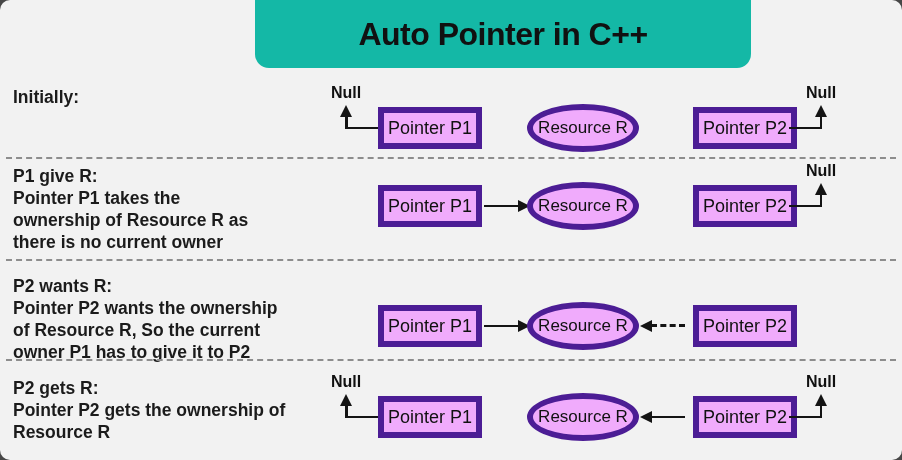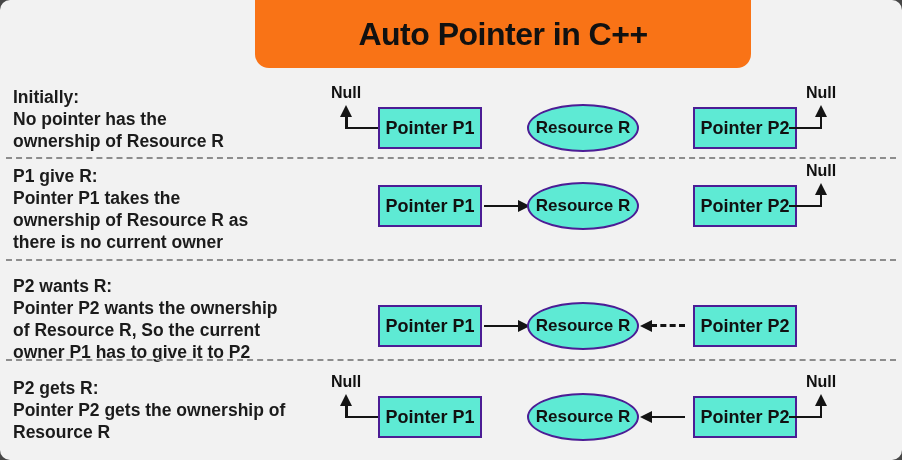--- a/index.html
+++ b/index.html
@@ -10,21 +10,21 @@
   }
   .canvas {
     position:relative; width:902px; height:460px;
     background:#f2f2f2; border-radius:10px; overflow:hidden;
     color:#1b1b1b;
   }
 
   
   .title-card {
     position:absolute; left:255px; top:0; width:496px; height:68px;
-    background:#f97316; border-radius:0 0 14px 14px;
+    background:#14b8a6; border-radius:0 0 14px 14px;
     display:flex; align-items:center; justify-content:center;
   }
   .title-card h1 {
     margin:0; font-size:32px; font-weight:700; letter-spacing:-0.5px; color:#111;
   }
 
   
   .row { position:absolute; left:0; width:902px; }
   .r1 { top:80px;  height:78px;  --c:48px; }
   .r2 { top:158px; height:102px; --c:48px; }
@@ -39,23 +39,23 @@
 
   .row-text { position:absolute; left:13px; width:345px; font-weight:700; }
   .r1 .row-text { top:6px; }  .r2 .row-text { top:7px; }
   .r3 .row-text { top:15px; }  .r4 .row-text { top:17px; }
   .row-heading { font-size:17.5px; line-height:22px; }
   .row-desc { font-size:17.5px; line-height:22px; white-space:pre-line; }
 
   
   .shape {
     position:absolute; box-sizing:border-box;
-    background:#5eead4; border:2px solid #4c1d95;
+    background:#f0abfc; border:6px solid #4c1d95;
     display:flex; align-items:center; justify-content:center;
-    font-weight:700; color:#111;
+    font-weight:400; color:#111;
   }
   .box { width:104px; height:42px; top:calc(var(--c) - 21px); font-size:18px; }
   .p1box { left:378px; }
   .p2box { left:685px;margin-left:8px; }
   .ellipse {
     left:527px; width:112px; height:48px; top:calc(var(--c) - 24px);
     border-radius:50%; font-size:17px;
   }
 
   
@@ -105,22 +105,20 @@
 
 <div class="canvas">
 
   <div class="title-card">
     <h1>Auto Pointer in C++</h1>
   </div>
 
   <section class="row r1">
     <div class="row-text">
       <div class="row-heading">Initially:</div>
-      <div class="row-desc">No pointer has the
-ownership of Resource R</div>
     </div>
     <div class="elbow elbow-left">
       <span class="null-label">Null</span>
       <span class="head-up"></span>
       <span class="v"></span>
       <span class="h"></span>
     </div>
     <div class="shape box p1box">Pointer P1</div>
     <div class="shape ellipse">Resource R</div>
     <div class="shape box p2box">Pointer P2</div>

